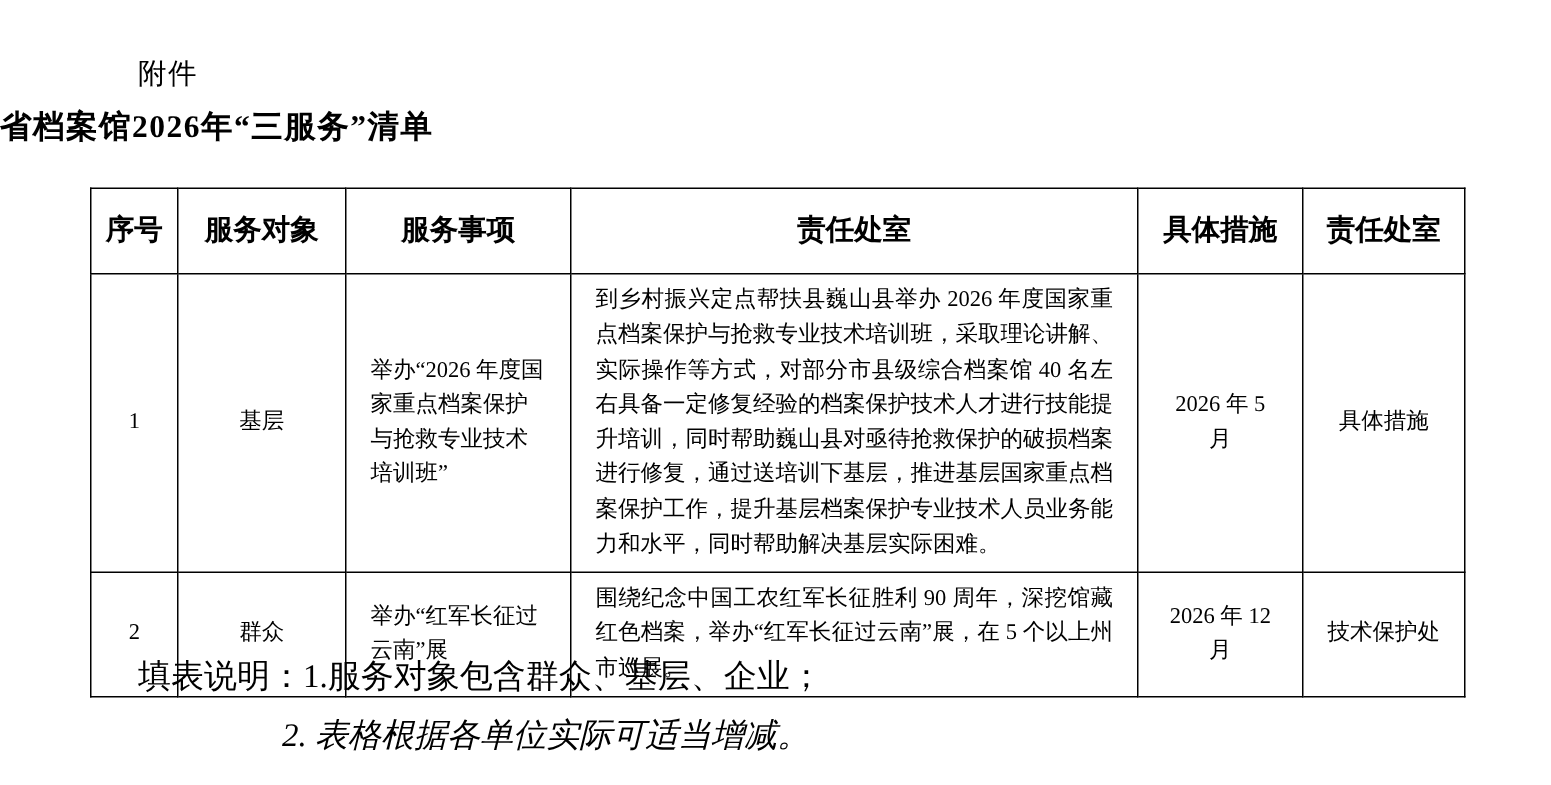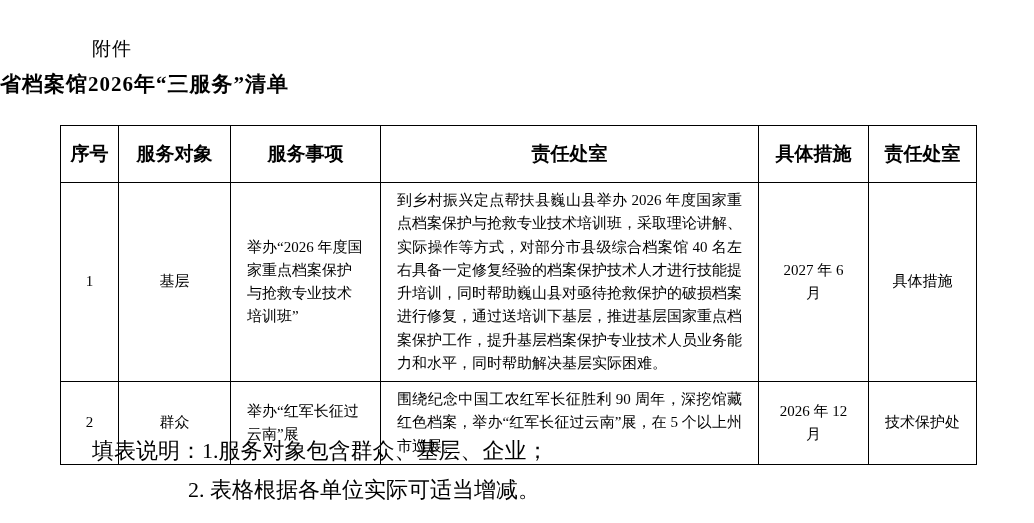--- a/index.html
+++ b/index.html
@@ -84,20 +84,21 @@
   .note {
     position: absolute;
     left: 92px;
     top: 432px;
     font-size: 22px;
     line-height: 1.75;
     font-family: "Liberation Serif", "DejaVu Serif", serif;
   }
   .note div.note-line-2 {
     padding-left: 96px;
+    font-style: italic;
   }
 </style>
 </head>
 <body>
 
 <div class="page">
 
   <div class="attachment-label">附件</div>
 
   <div class="doc-title">省档案馆2026年“三服务”清单</div>
@@ -120,21 +121,21 @@
         <th>具体措施</th>
         <th>责任处室</th>
       </tr>
     </thead>
     <tbody>
       <tr>
         <td class="cell-center">1</td>
         <td class="cell-center">基层</td>
         <td class="cell-item">举办“2026 年度国家重点档案保护与抢救专业技术培训班”</td>
         <td class="cell-justify">到乡村振兴定点帮扶县巍山县举办 2026 年度国家重点档案保护与抢救专业技术培训班，采取理论讲解、实际操作等方式，对部分市县级综合档案馆 40 名左右具备一定修复经验的档案保护技术人才进行技能提升培训，同时帮助巍山县对亟待抢救保护的破损档案进行修复，通过送培训下基层，推进基层国家重点档案保护工作，提升基层档案保护专业技术人员业务能力和水平，同时帮助解决基层实际困难。</td>
-        <td class="cell-center">2027 年 6 月</td>
+        <td class="cell-center">2026 年 5 月</td>
         <td class="cell-center">具体措施</td>
       </tr>
       <tr>
         <td class="cell-center">2</td>
         <td class="cell-center">群众</td>
         <td class="cell-item">举办“红军长征过云南”展</td>
         <td class="cell-justify">围绕纪念中国工农红军长征胜利 90 周年，深挖馆藏红色档案，举办“红军长征过云南”展，在 5 个以上州市巡展。</td>
         <td class="cell-center">2026 年 12 月</td>
         <td class="cell-center">技术保护处</td>
       </tr>

